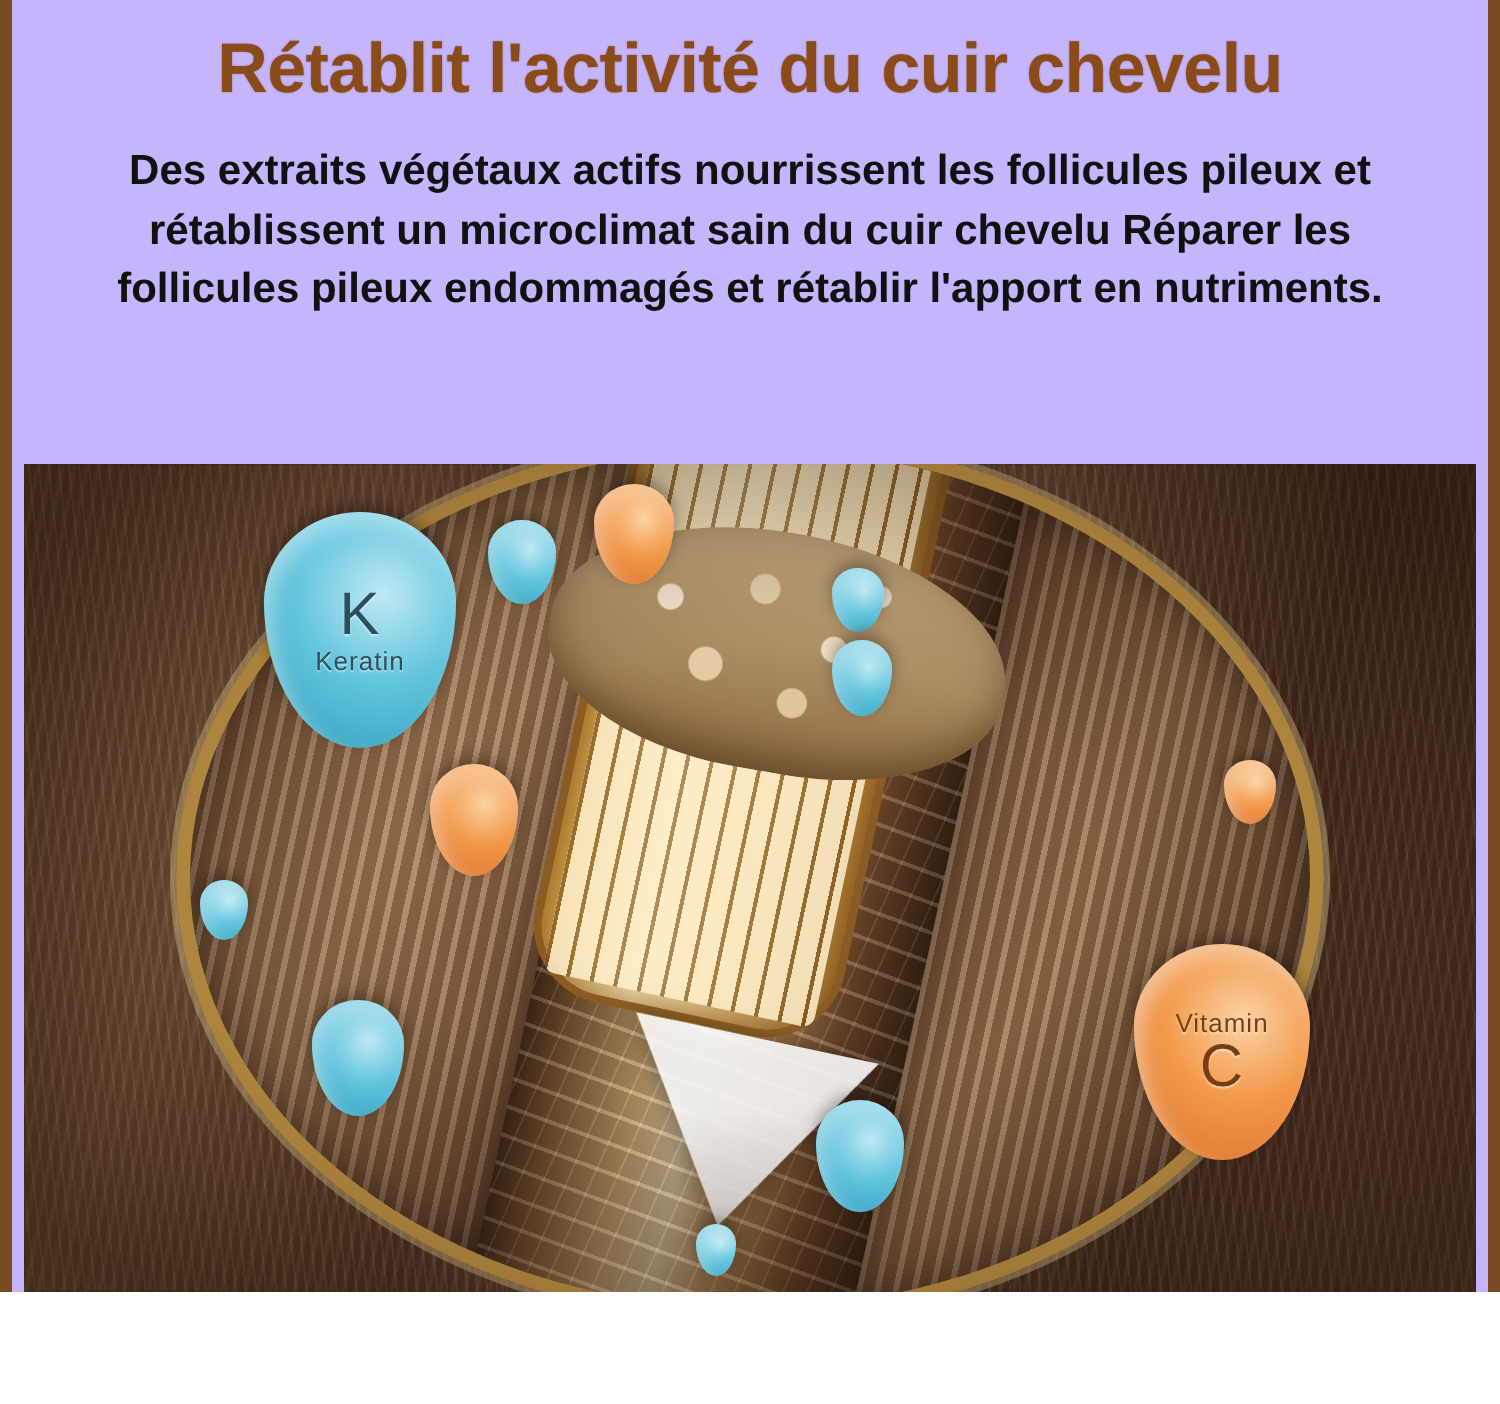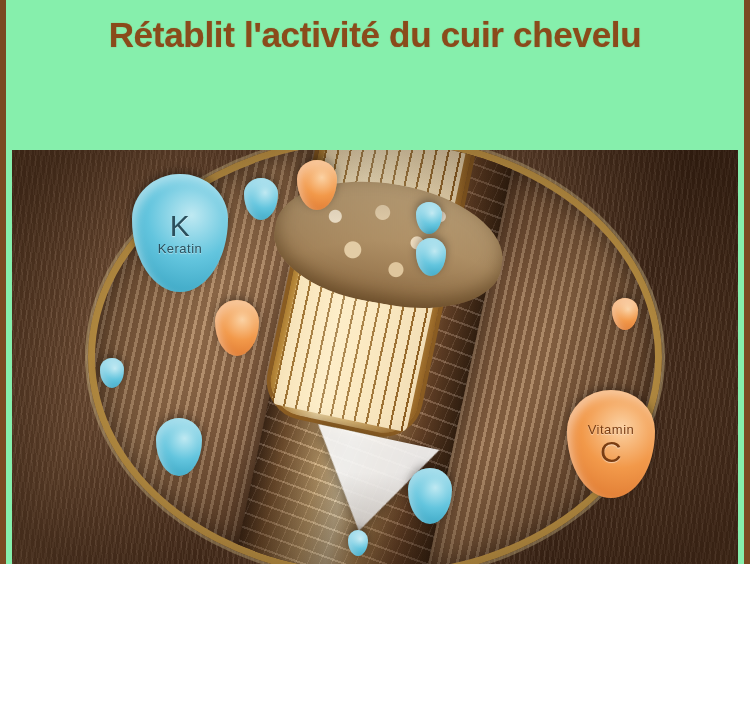--- a/index.html
+++ b/index.html
@@ -6,23 +6,23 @@
     margin: 0;
     padding: 0;
     background: #ffffff;
   }
   body {
     font-family: "Liberation Sans", sans-serif;
   }
   .page {
     position: relative;
     width: 750px;
-    height: 564px;
+    height: 646px;
     overflow: hidden;
-    background: #86efac;
+    background: #c4b5fd;
     box-sizing: border-box;
     border-left: 6px solid #7a4a22;
     border-right: 6px solid #7a4a22;
   }
   .text-block {
     padding: 14px 18px 10px 18px;
     text-align: center;
   }
   .headline {
     color: #8a4b1b;
@@ -195,20 +195,21 @@
 </style>
 </head>
 <body>
 
 <div class="page">
 
   <div class="text-block">
     <div class="headline">
       <span class="line">Rétablit l'activité du cuir chevelu</span>
     </div>
+    <div class="subtext">Des extraits végétaux actifs nourrissent les follicules pileux et rétablissent un microclimat sain du cuir chevelu Réparer les follicules pileux endommagés et rétablir l'apport en nutriments.</div>
   </div>
 
   <div class="image-area">
     <div class="bg-hair"></div>
     <div class="bg-hair-2"></div>
 
     <div class="oval">
       <div class="strand-bg"></div>
       <div class="shaft">
         <div class="scales"></div>

